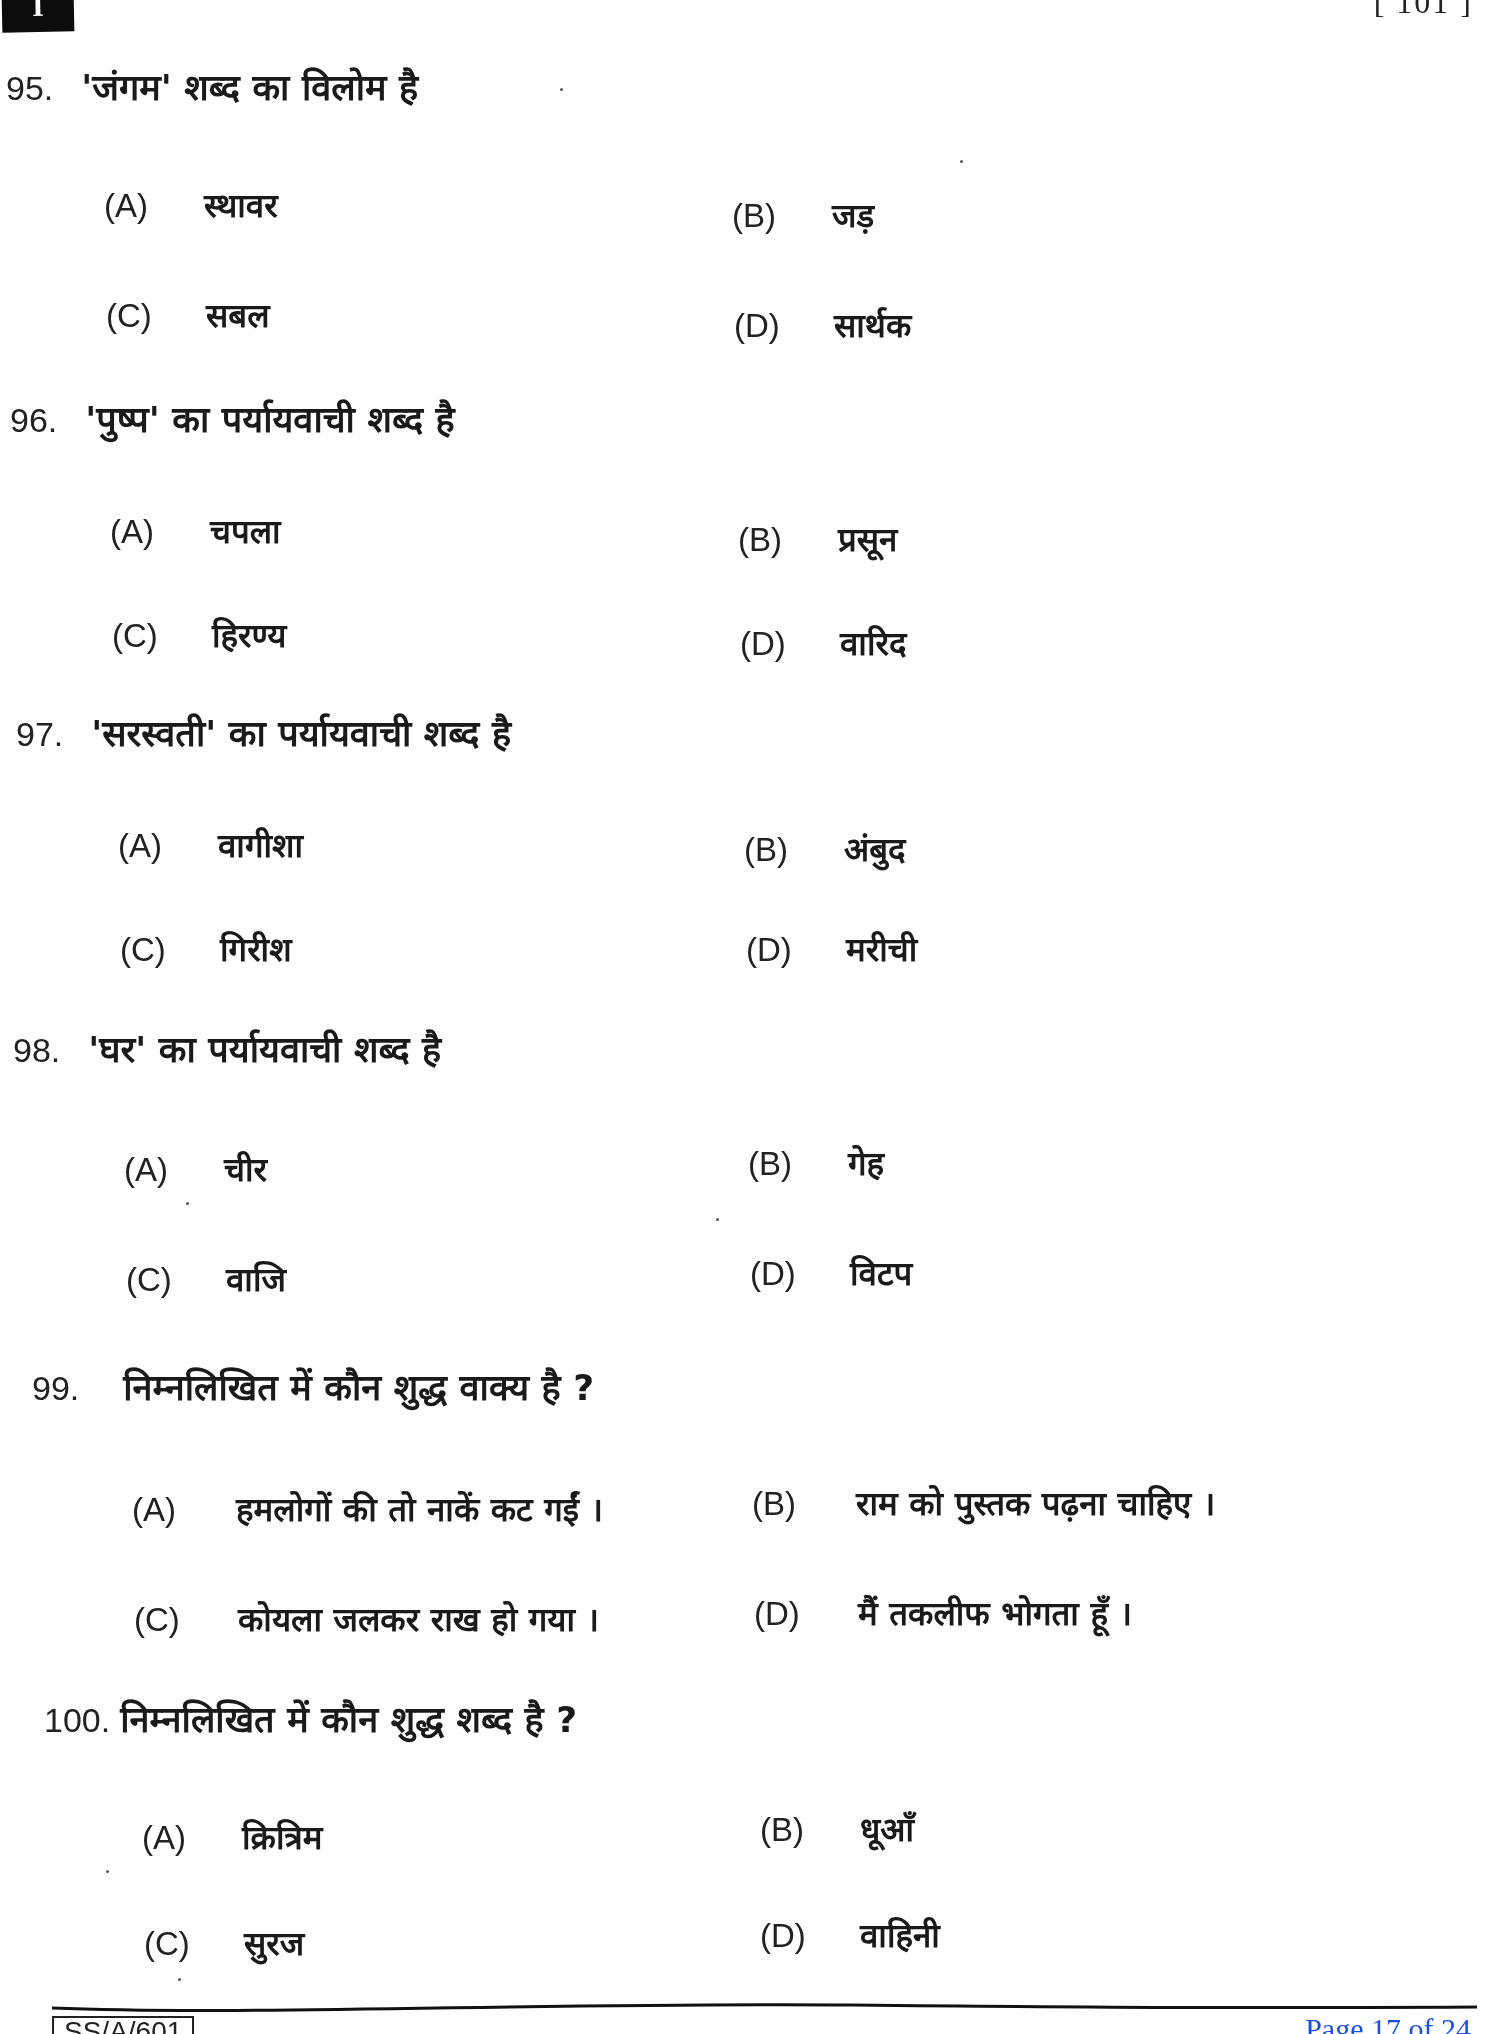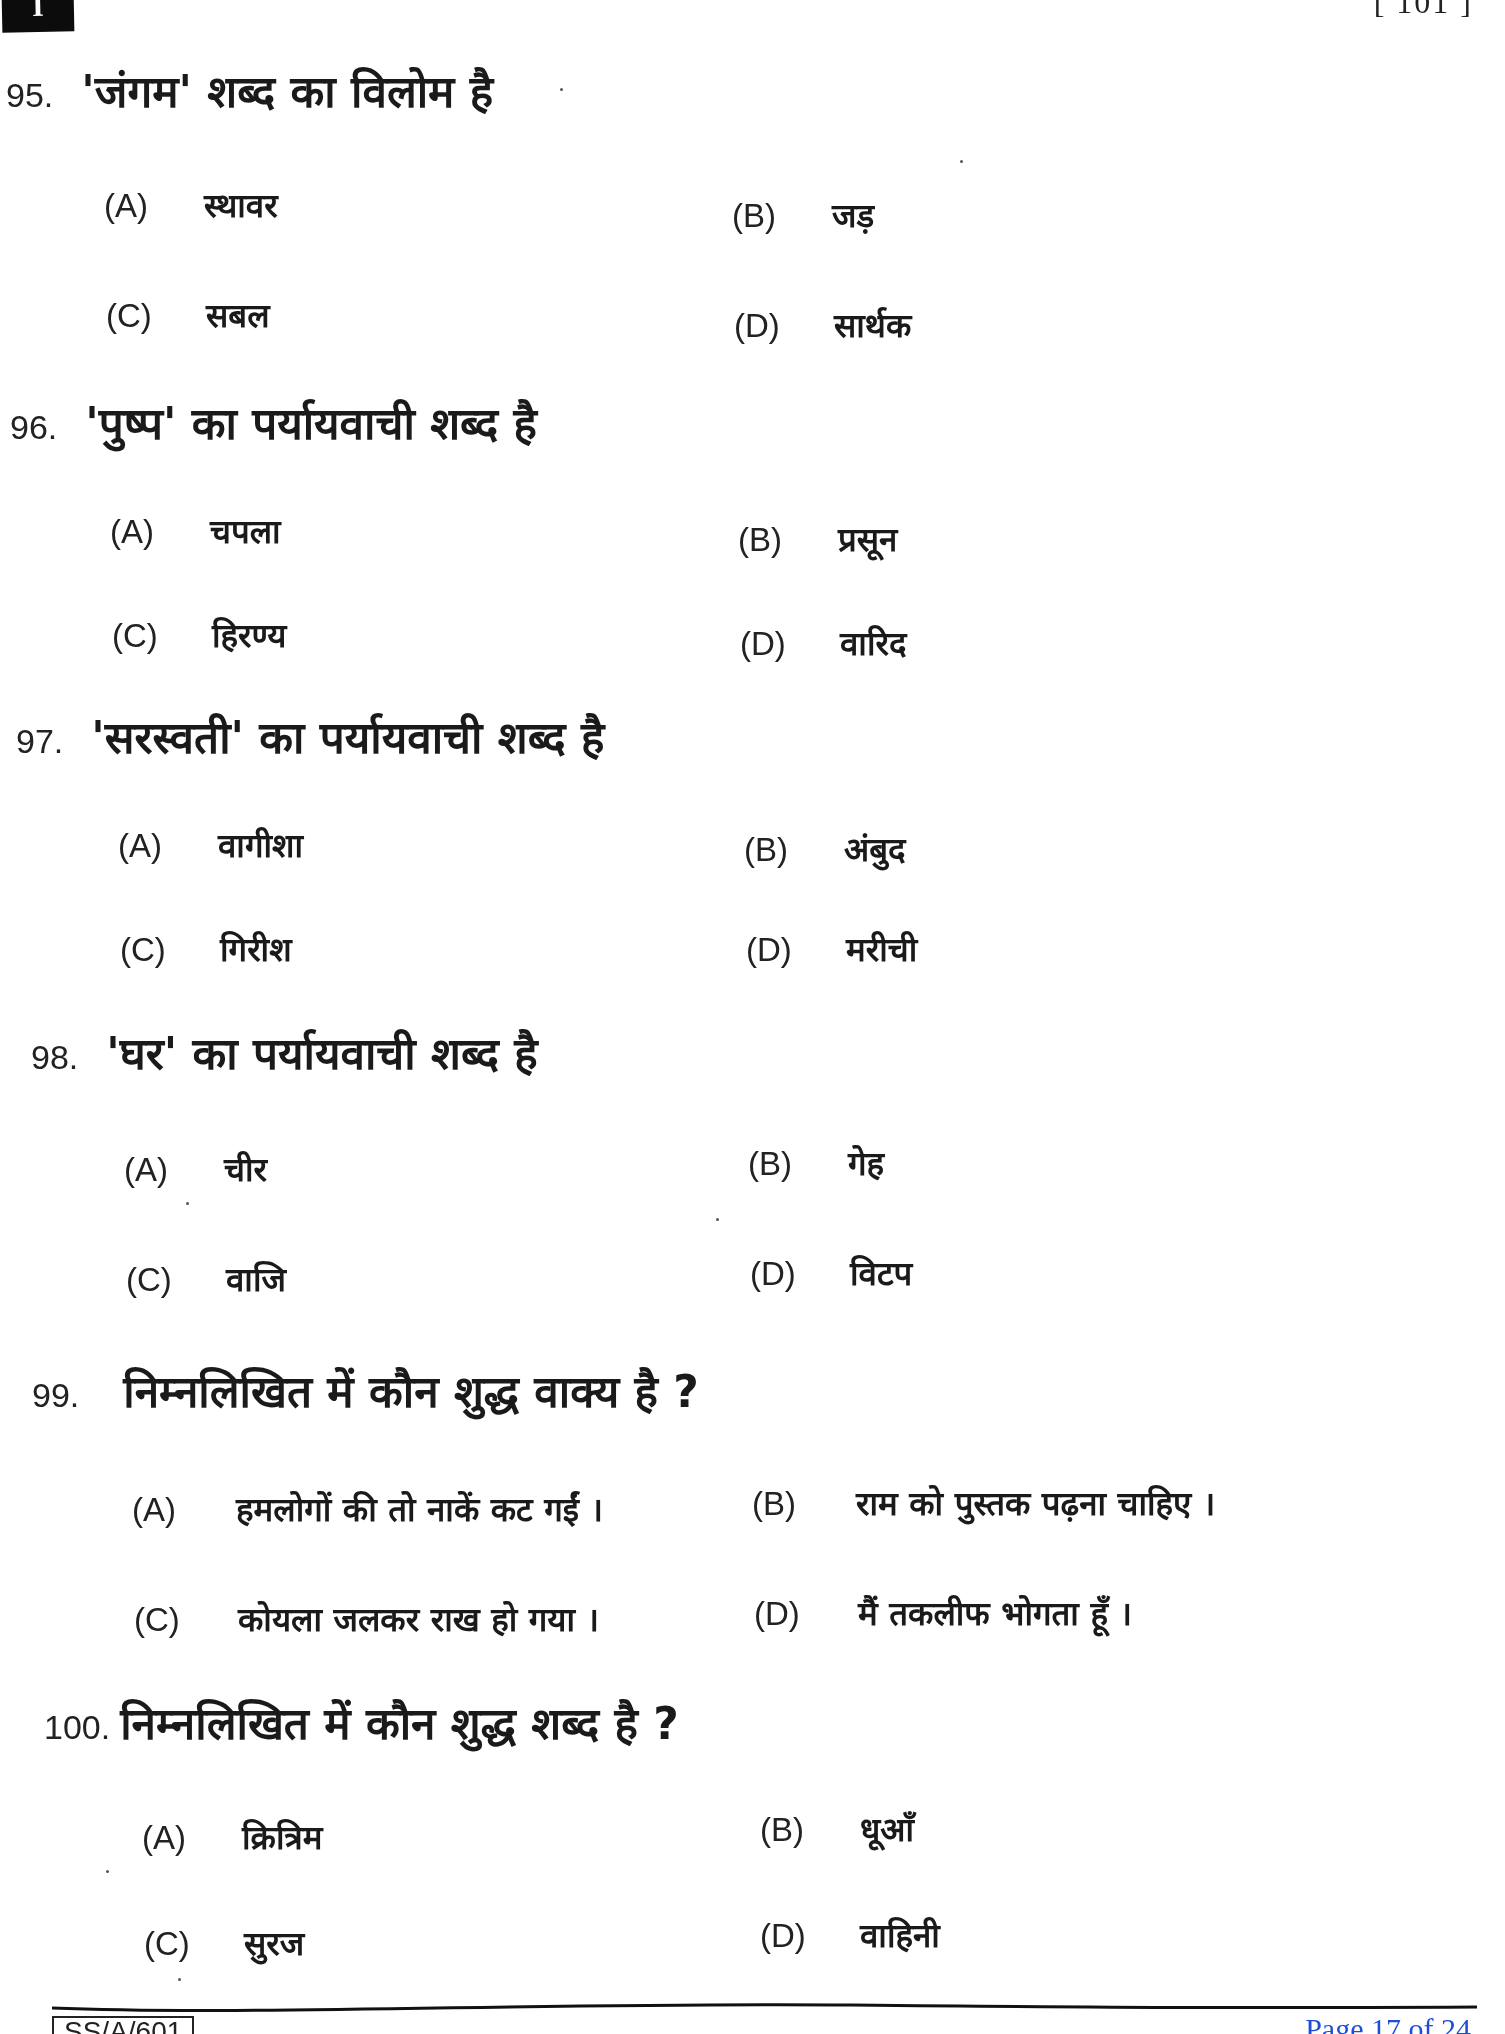--- a/index.html
+++ b/index.html
@@ -52,21 +52,21 @@
       white-space: nowrap;
     }
     .q-num {
       font-family: "Liberation Sans", "DejaVu Sans", sans-serif;
       font-size: 34px;
       color: #222;
       display: inline-block;
     }
     .q-text {
       font-family: "DejaVu Sans", sans-serif;
-      font-size: 44px;
+      font-size: 36px;
       font-weight: bold;
       color: #1a1a1a;
       margin-left: 28px;
     }
     .option {
       position: absolute;
       display: flex;
       align-items: baseline;
       white-space: nowrap;
     }
@@ -188,21 +188,21 @@
 </div>
 <div class="option" style="left:120px; top:926px;">
   <span class="opt-label">(C)</span>
   <span class="opt-text">गिरीश</span>
 </div>
 <div class="option" style="left:746px; top:926px;">
   <span class="opt-label">(D)</span>
   <span class="opt-text">मरीची</span>
 </div>
 
-<div class="question" style="left:31px; top:1032px;">
+<div class="question" style="left:13px; top:1032px;">
   <span class="q-num">98.</span>
   <span class="q-text">'घर' का पर्यायवाची शब्द है</span>
 </div>
 <div class="option" style="left:124px; top:1146px;">
   <span class="opt-label">(A)</span>
   <span class="opt-text">चीर</span>
 </div>
 <div class="option" style="left:748px; top:1140px;">
   <span class="opt-label">(B)</span>
   <span class="opt-text">गेह</span>

